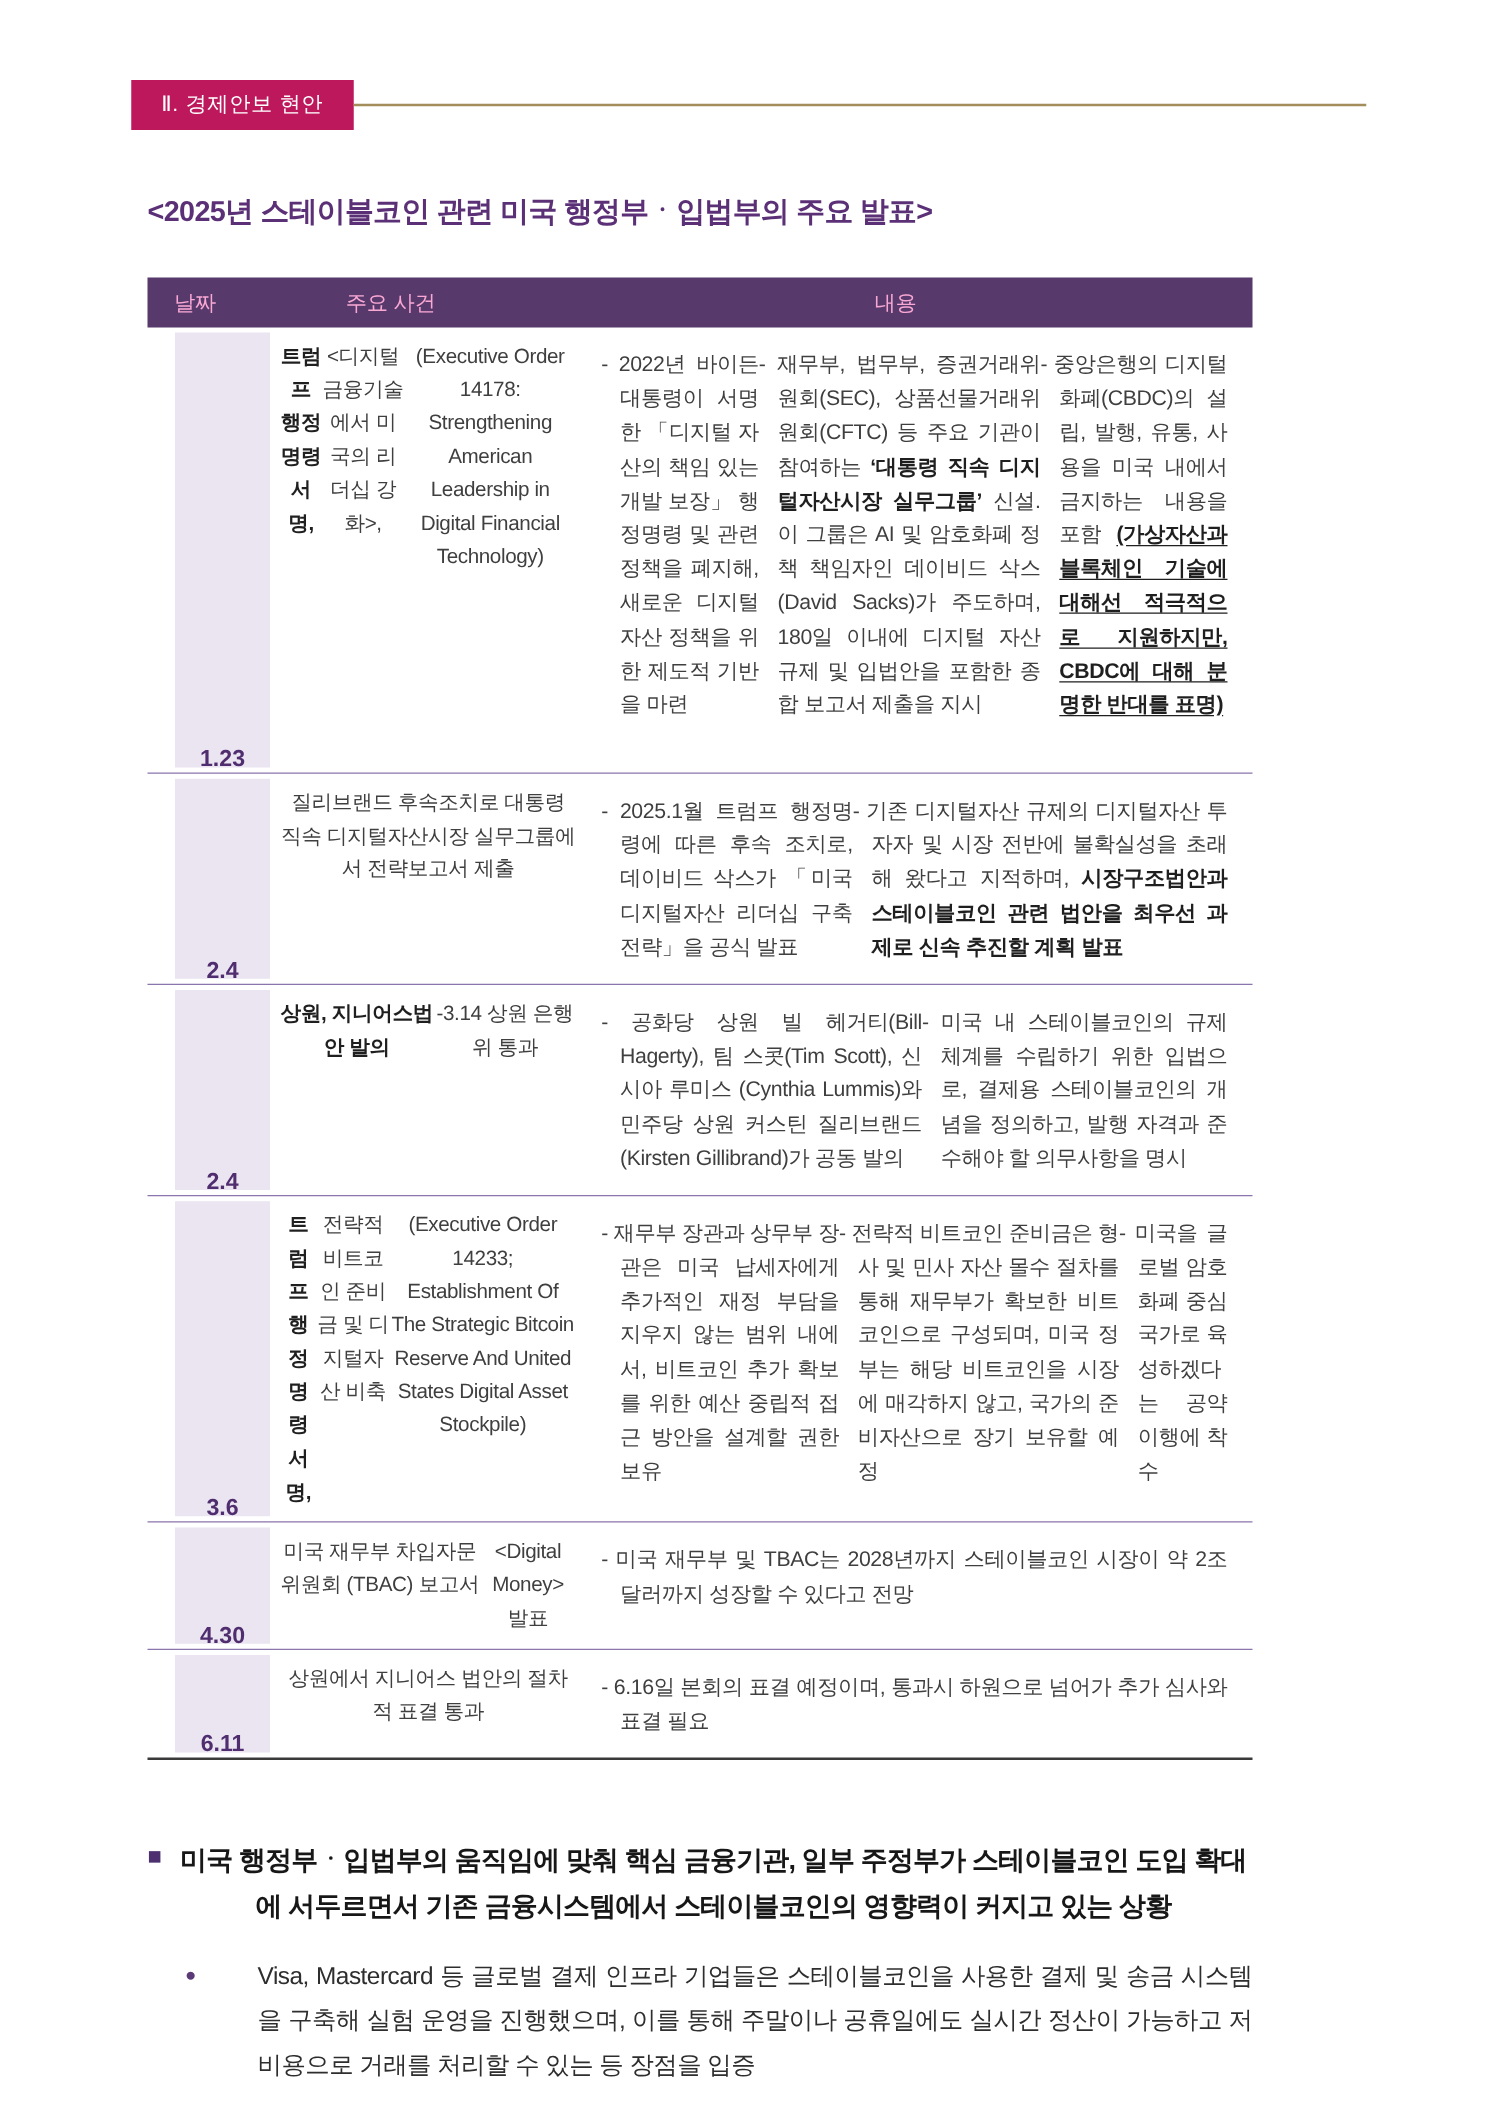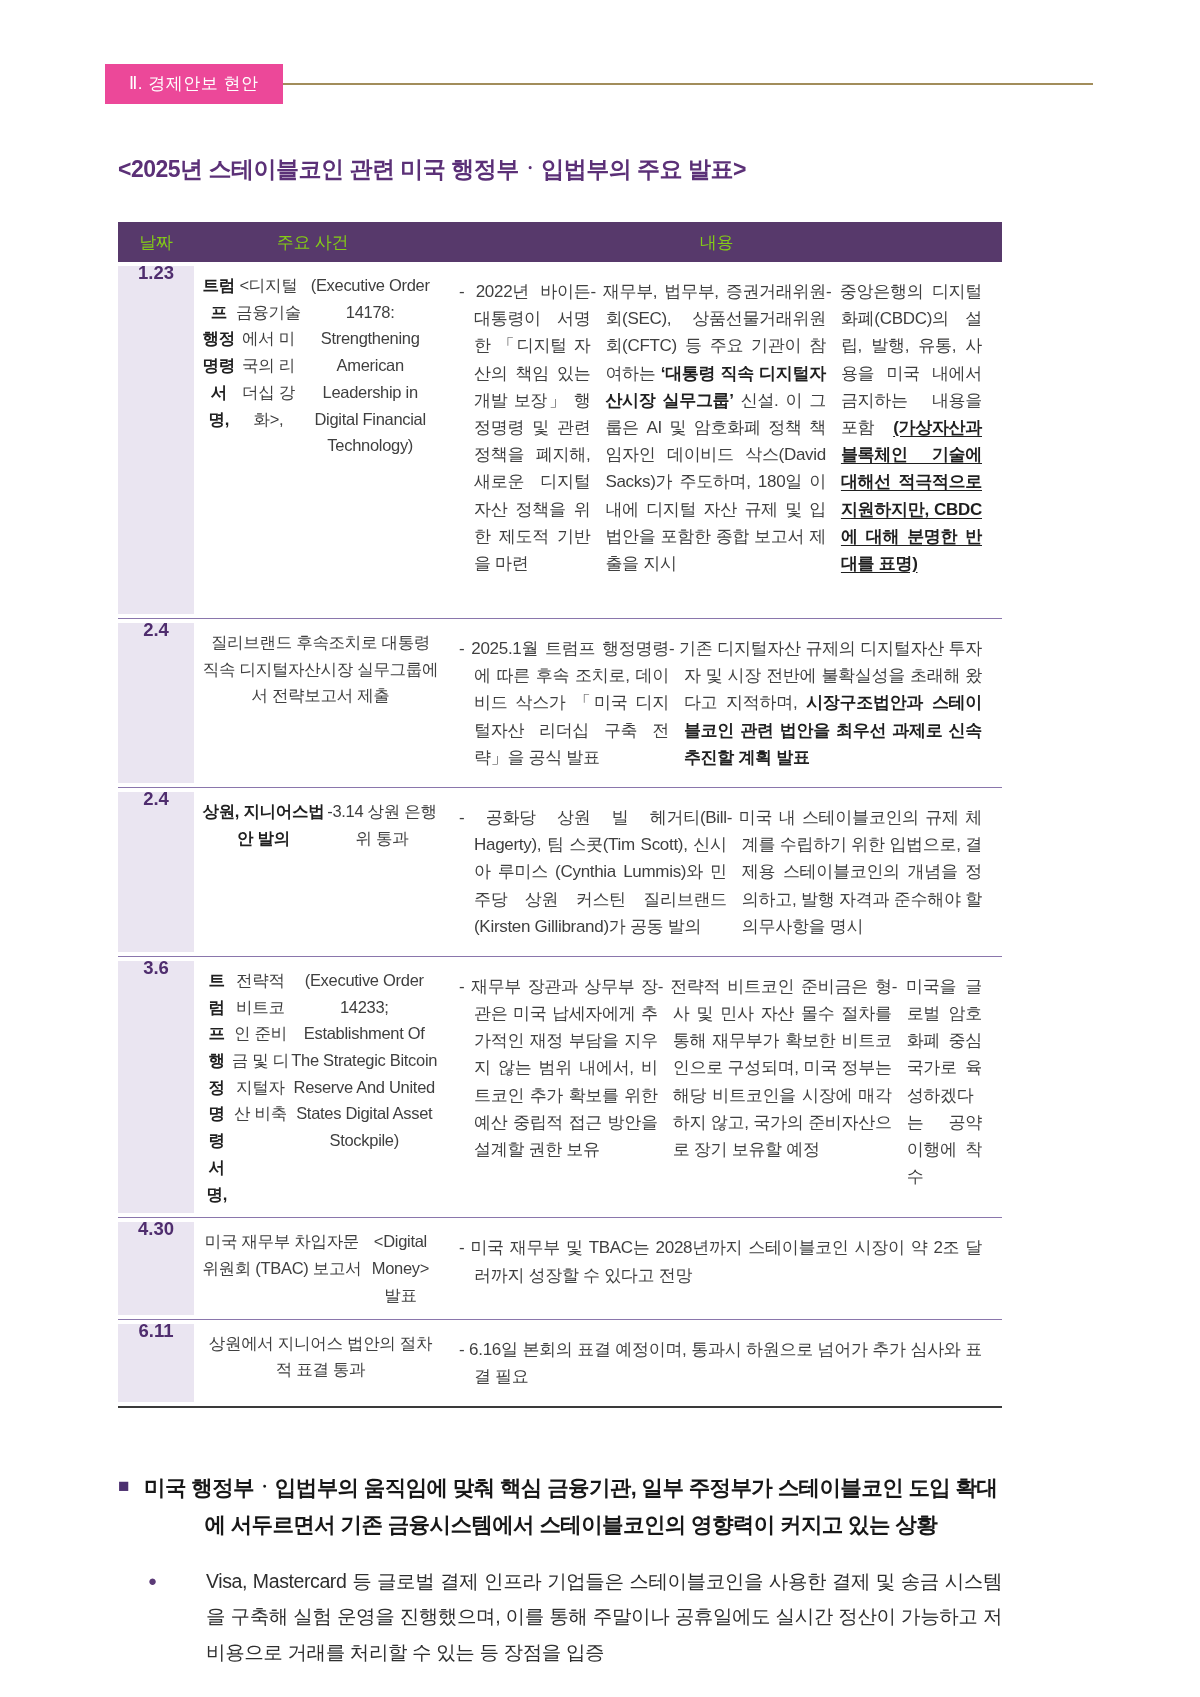--- a/index.html
+++ b/index.html
@@ -6,42 +6,42 @@
   body{
     width:1200px;height:1697px;background:#ffffff;position:relative;
     font-family:"Liberation Sans","DejaVu Sans",sans-serif;
     -webkit-font-smoothing:antialiased;
   }
   .main{margin-left:118px;width:884px;}
 
   
   .badge-row{display:flex;align-items:center;margin-left:105px;width:988px;padding-top:64px;}
   .badge{
-    background:#ec4899;color:#ffffff;font-size:17px;letter-spacing:0.5px;
+    background:#be185d;color:#ffffff;font-size:17px;letter-spacing:0.5px;
     padding:8px 24px 9px 24px;white-space:nowrap;
   }
   .badge-line{flex:1;height:2px;background:#A28D5B;}
 
   
   .page-title{
     margin-top:50px;color:#5B3077;font-size:23px;font-weight:bold;
     letter-spacing:-0.5px;
   }
 
   
   .table{margin-top:37px;border-bottom:2px solid #3a3a3a;}
-  .thead{display:flex;background:#57396B;color:#84cc16;height:40px;}
+  .thead{display:flex;background:#57396B;color:#f9a8d4;height:40px;}
   .th{display:flex;align-items:center;justify-content:center;font-size:17px;letter-spacing:-0.2px;}
   .col-date{width:76px;flex:0 0 76px;}
   .col-event{width:237px;flex:0 0 237px;}
   .col-content{flex:1;}
   .trow{display:flex;}
   .trow + .trow{border-top:1px solid #8A76AC;}
   .cell{display:flex;flex-direction:row;justify-content:center;}
-  .date-cell{position:relative;align-items:flex-start;}
+  .date-cell{position:relative;align-items:flex-end;margin-left:22px;}
   .date-fill{position:absolute;left:0;right:0;top:4px;bottom:4px;background:#EAE5F1;}
   .date-text{position:relative;color:#4F2D6E;font-weight:bold;font-size:18.5px;}
   .event-cell{padding:10px 8px;text-align:center;font-size:16.5px;color:#3f3f3f;line-height:1.62;letter-spacing:-0.3px;}
   .event-line.b{font-weight:bold;color:#1f1f1f;}
   .content-cell{padding:12px 20px 12px 12px;font-size:17px;color:#3f3f3f;line-height:1.6;letter-spacing:-0.3px;}
   .bullet{padding-left:15px;text-indent:-15px;text-align:justify;margin:4px 0;}
   .bullet b{color:#1f1f1f;}
   .bullet .u{text-decoration:underline;text-underline-offset:3px;}
 
   

